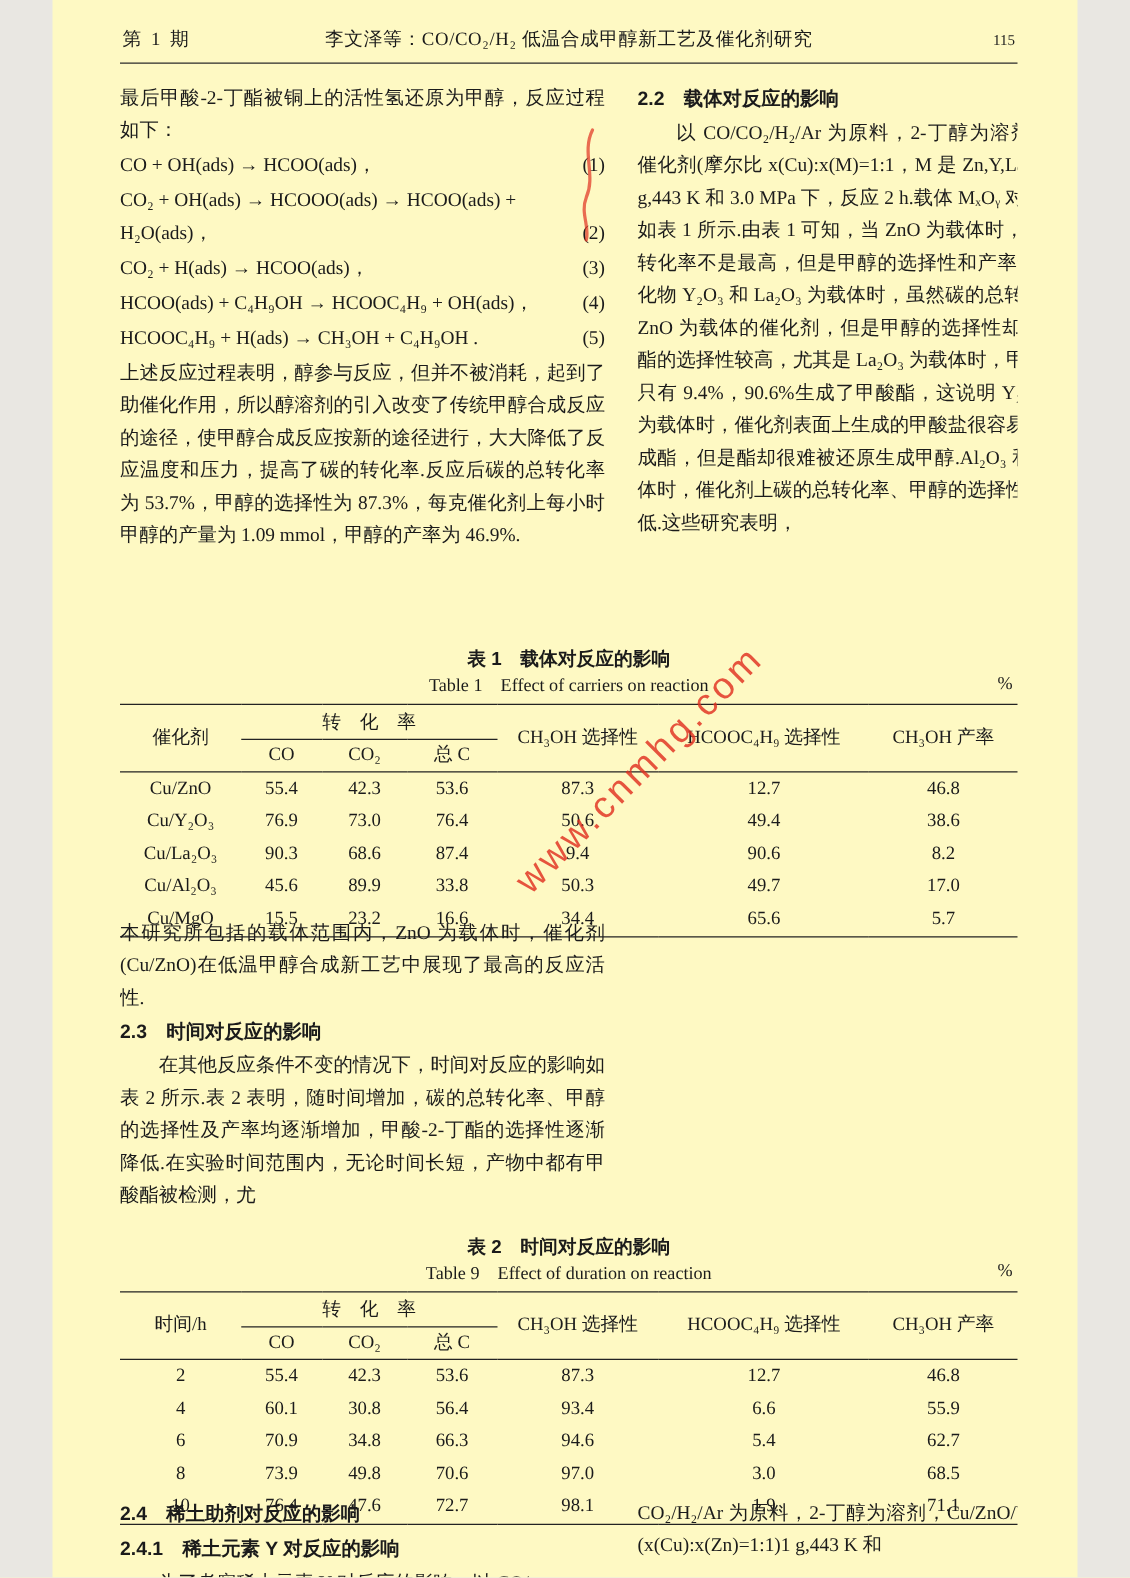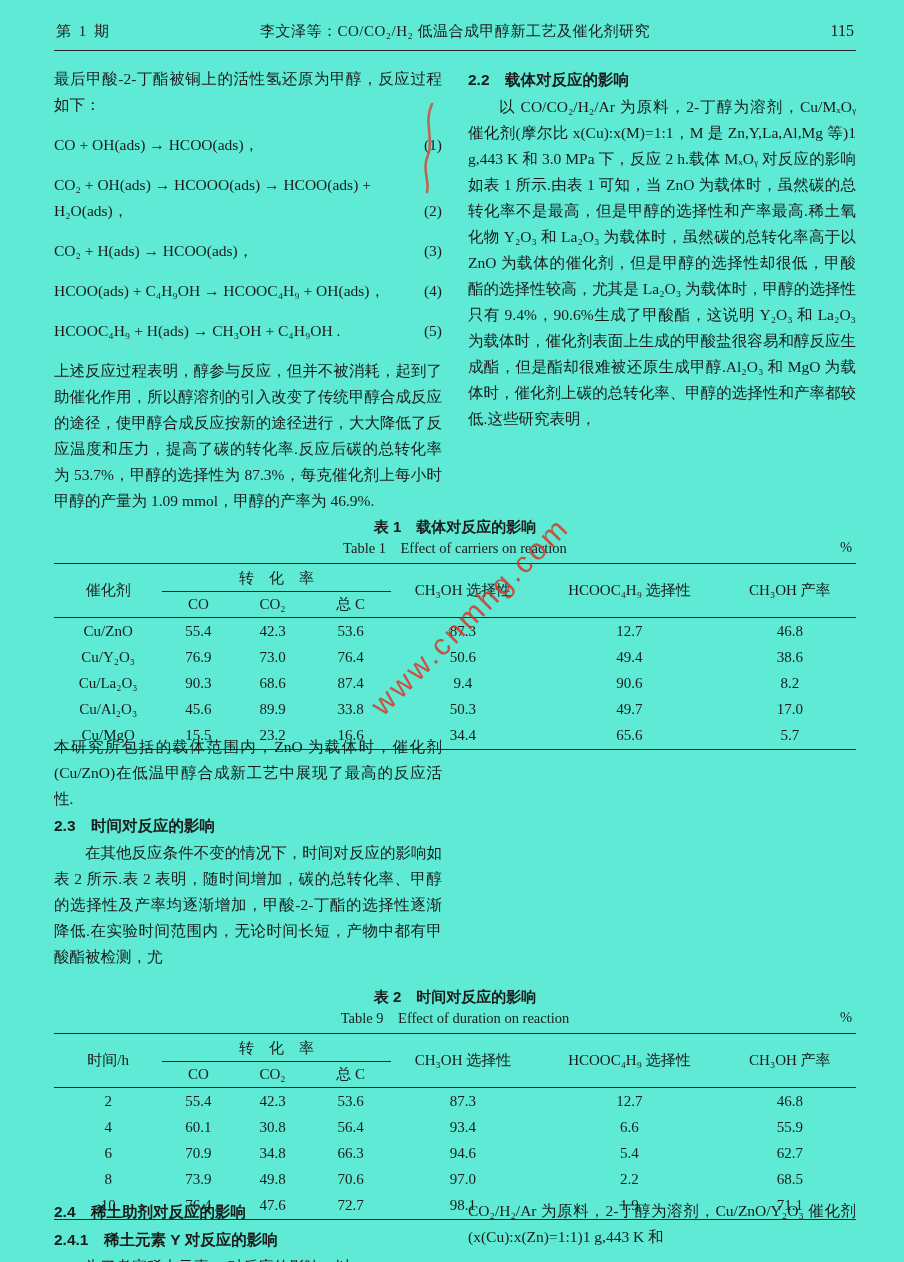--- a/index.html
+++ b/index.html
@@ -1,38 +1,38 @@
 <!DOCTYPE html>
 <html><head>
 <meta charset="utf-8">
 <style>
   * { margin:0; padding:0; box-sizing:border-box; }
   html,body { background:#e9e7e2; }
   .page {
-    position:relative; width:904px; height:1262px; margin:0 auto;
-    background:#5eead4; color:#1b1b1b; overflow:hidden;
+    position:relative; width:820px; height:1262px; margin:0 auto;
+    background:#fef9c3; color:#1b1b1b; overflow:hidden;
     font-family:"Liberation Serif","DejaVu Serif",serif;
   }
   .header { position:absolute; top:22px; left:56px; right:50px; display:flex; align-items:baseline; font-size:15px; }
   .header .issue { width:150px; letter-spacing:2px; }
   .header .title { flex:1; text-align:center; letter-spacing:0.5px; }
-  .header .pageno { width:150px; text-align:right; font-size:16px; }
+  .header .pageno { width:150px; text-align:right; font-size:12px; }
   .rule { position:absolute; top:50px; left:54px; right:48px; border-top:1.8px solid #2b2b2b; }
 
   .cols { position:absolute; left:54px; right:48px; display:flex; gap:26px; }
   .col { flex:0 0 388px; width:388px; font-size:15.5px; line-height:26px; text-align:justify; }
   .sec-top { top:66px; height:450px; overflow:hidden; }
   .sec-mid { top:734px; height:252px; overflow:hidden; }
   .sec-bottom { top:1198px; height:64px; overflow:hidden; }
   .indent { text-indent:2em; }
   .h2 {
     font-family:"Liberation Sans","DejaVu Sans",sans-serif;
     font-weight:bold; font-size:15.5px; line-height:28px; text-align:left;
   }
-  .equation { overflow:hidden; margin:14px 0; text-align:left; }
+  .equation { overflow:hidden; margin:2px 0; text-align:left; }
   .eq-num { float:right; }
 
   .tabblock { position:absolute; left:54px; right:48px; }
   .t1 { top:518px; }
   .t2 { top:988px; }
   .cap-zh { text-align:center; font-family:"Liberation Sans","DejaVu Sans",sans-serif; font-weight:bold; font-size:15px; }
   .cap-en { position:relative; text-align:center; font-size:14.5px; margin-top:2px; }
   .unit { position:absolute; right:4px; top:0; }
   table { width:100%; border-collapse:collapse; margin-top:5px; font-size:15px;
           border-top:1.7px solid #232323; border-bottom:1.7px solid #232323; }
@@ -235,21 +235,21 @@
             <td>94.6</td>
             <td>5.4</td>
             <td>62.7</td>
           </tr>
           <tr>
             <td>8</td>
             <td>73.9</td>
             <td>49.8</td>
             <td>70.6</td>
             <td>97.0</td>
-            <td>2.2</td>
+            <td>3.0</td>
             <td>68.5</td>
           </tr>
           <tr>
             <td>10</td>
             <td>76.4</td>
             <td>47.6</td>
             <td>72.7</td>
             <td>98.1</td>
             <td>1.9</td>
             <td>71.1</td>

